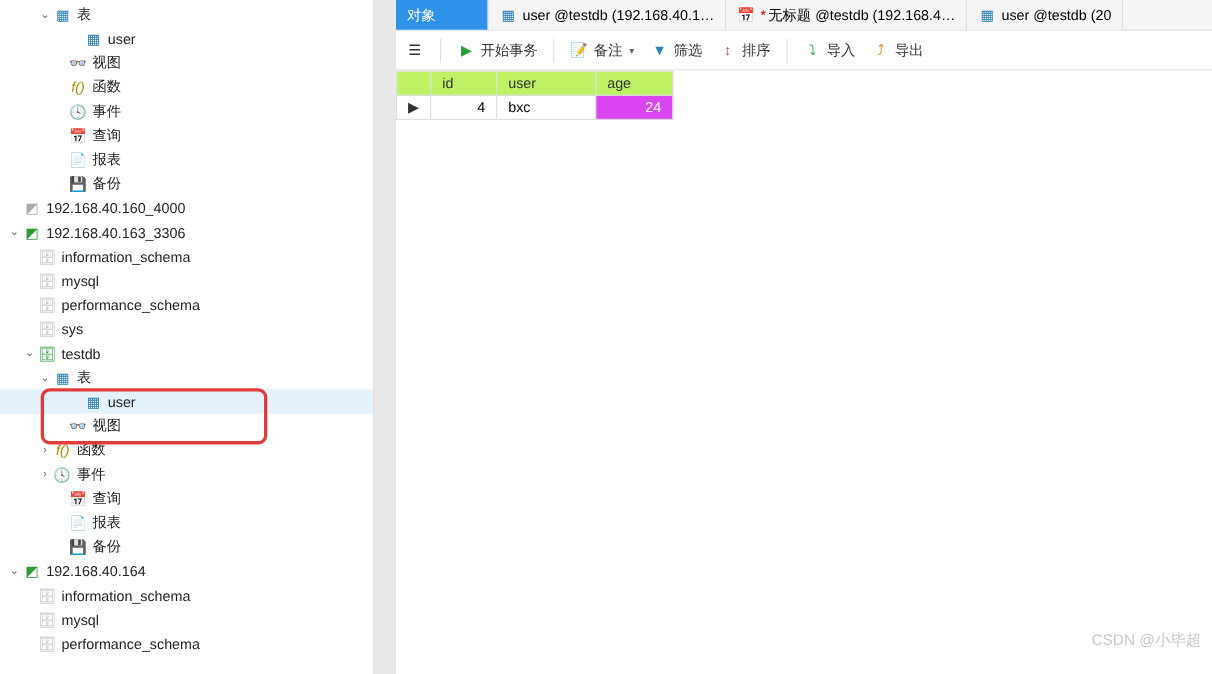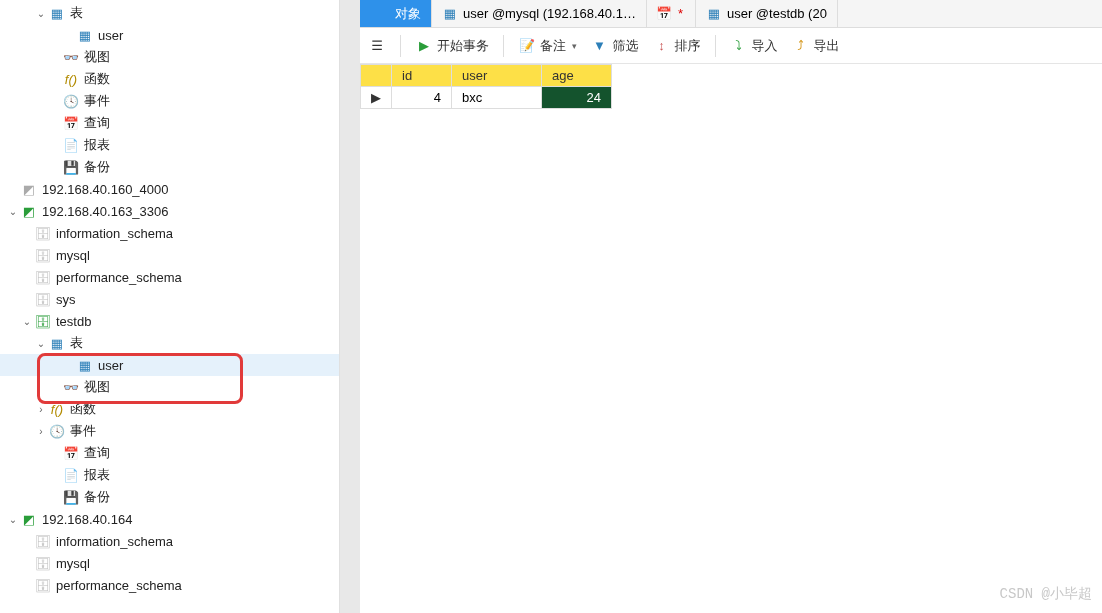--- a/index.html
+++ b/index.html
@@ -33,29 +33,29 @@
 
 
 .toolbar { display: flex; align-items: center; height: 36px; padding: 0 8px; gap: 14px; border-bottom: 1px solid #e5e5e5; background: #fff; }
 .tb-btn { display: flex; align-items: center; gap: 4px; cursor: pointer; color: #333; }
 .tb-icon { width: 18px; height: 18px; display: inline-flex; align-items: center; justify-content: center; }
 .tb-sep { width: 1px; height: 22px; background: #ddd; }
 .dropdown-arrow { font-size: 9px; color: #666; margin-left: 2px; }
 
 
 .grid { border-collapse: collapse; }
-.grid th { background: #fde047; border: 1px solid #ddd; padding: 3px 10px; text-align: left; font-weight: normal; color: #333; font-size: 13px; }
+.grid th { background: #bef264; border: 1px solid #ddd; padding: 3px 10px; text-align: left; font-weight: normal; color: #333; font-size: 13px; }
 .grid td { border: 1px solid #ddd; padding: 3px 10px; font-size: 13px; }
 .row-indicator { width: 18px; text-align: center; color: #333; }
 .cell-num { text-align: right; }
-.cell-selected { background: #14532d; color: #fff; margin-top: 16px; }
+.cell-selected { background: #d946ef; color: #fff; margin-top: 16px; }
 .grid-wrap { padding: 0; }
 
 
-.watermark { position: absolute; right: 10px; bottom: 10px; color: #c8c8c8; font-size: 14px; pointer-events: none; font-family: Liberation Mono, monospace; }
+.watermark { position: absolute; right: 10px; bottom: 22px; color: #c8c8c8; font-size: 14px; pointer-events: none; }
 
 
 .ic-conn { color: #2a9d3a; }
 .ic-conn-grey { color: #aaa; }
 .ic-db { color: #2a9d3a; }
 .ic-db-grey { color: #bbb; }
 .ic-table { color: #2c7fb8; }
 .ic-view { color: #c83; }
 .ic-func { color: #b28b00; font-style: italic; }
 .ic-event { color: #d08b00; }
@@ -238,30 +238,31 @@
           <span class="tree-label">performance_schema</span>
         </div>
     </div>
   </div>
 
   <div class="splitter"></div>
 
   <div class="main">
 
     <div class="tabs">
-      <div class="tab active" style="width:72px;justify-content:flex-end;">
+      <div class="tab active" style="width:84px;justify-content:flex-start;">
           <span>对象</span>
         </div>
       <div class="tab" style="max-width:240px;">
           <span class="tab-icon ic-table">▦</span>
-          <span>user @mysql (192.168.40.1…</span>
+          <span>user @testdb (192.168.40.1…</span>
         </div>
       <div class="tab" style="max-width:240px;">
           <span class="tab-icon ic-query">📅</span>
           <span class="modified">*</span>
+          <span>无标题 @testdb (192.168.4…</span>
         </div>
       <div class="tab" style="max-width:180px;">
           <span class="tab-icon ic-table">▦</span>
           <span>user @testdb (20</span>
         </div>
     </div>
 
     <div class="toolbar">
       <div class="tb-btn">
           <span class="tb-icon">☰</span>

